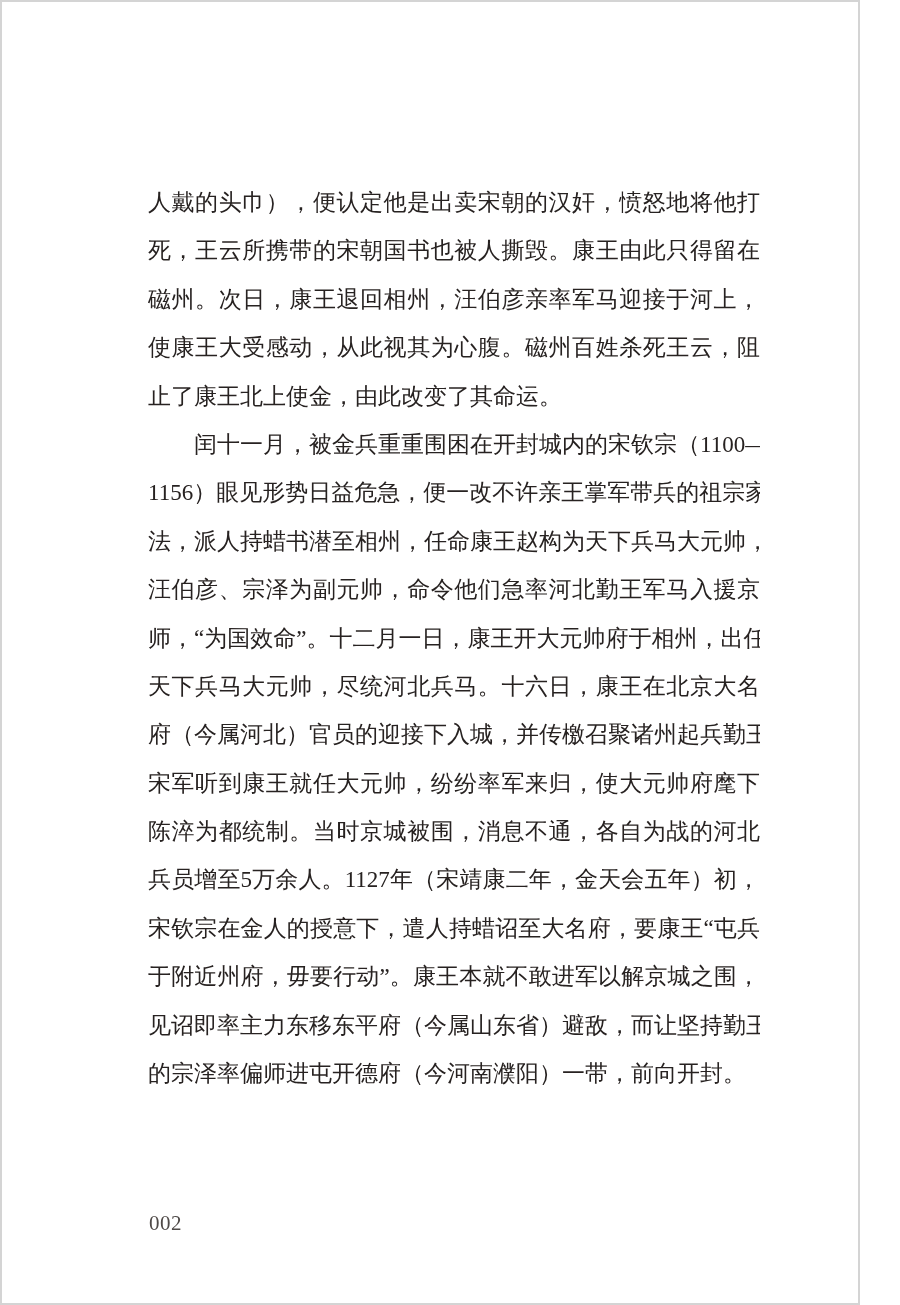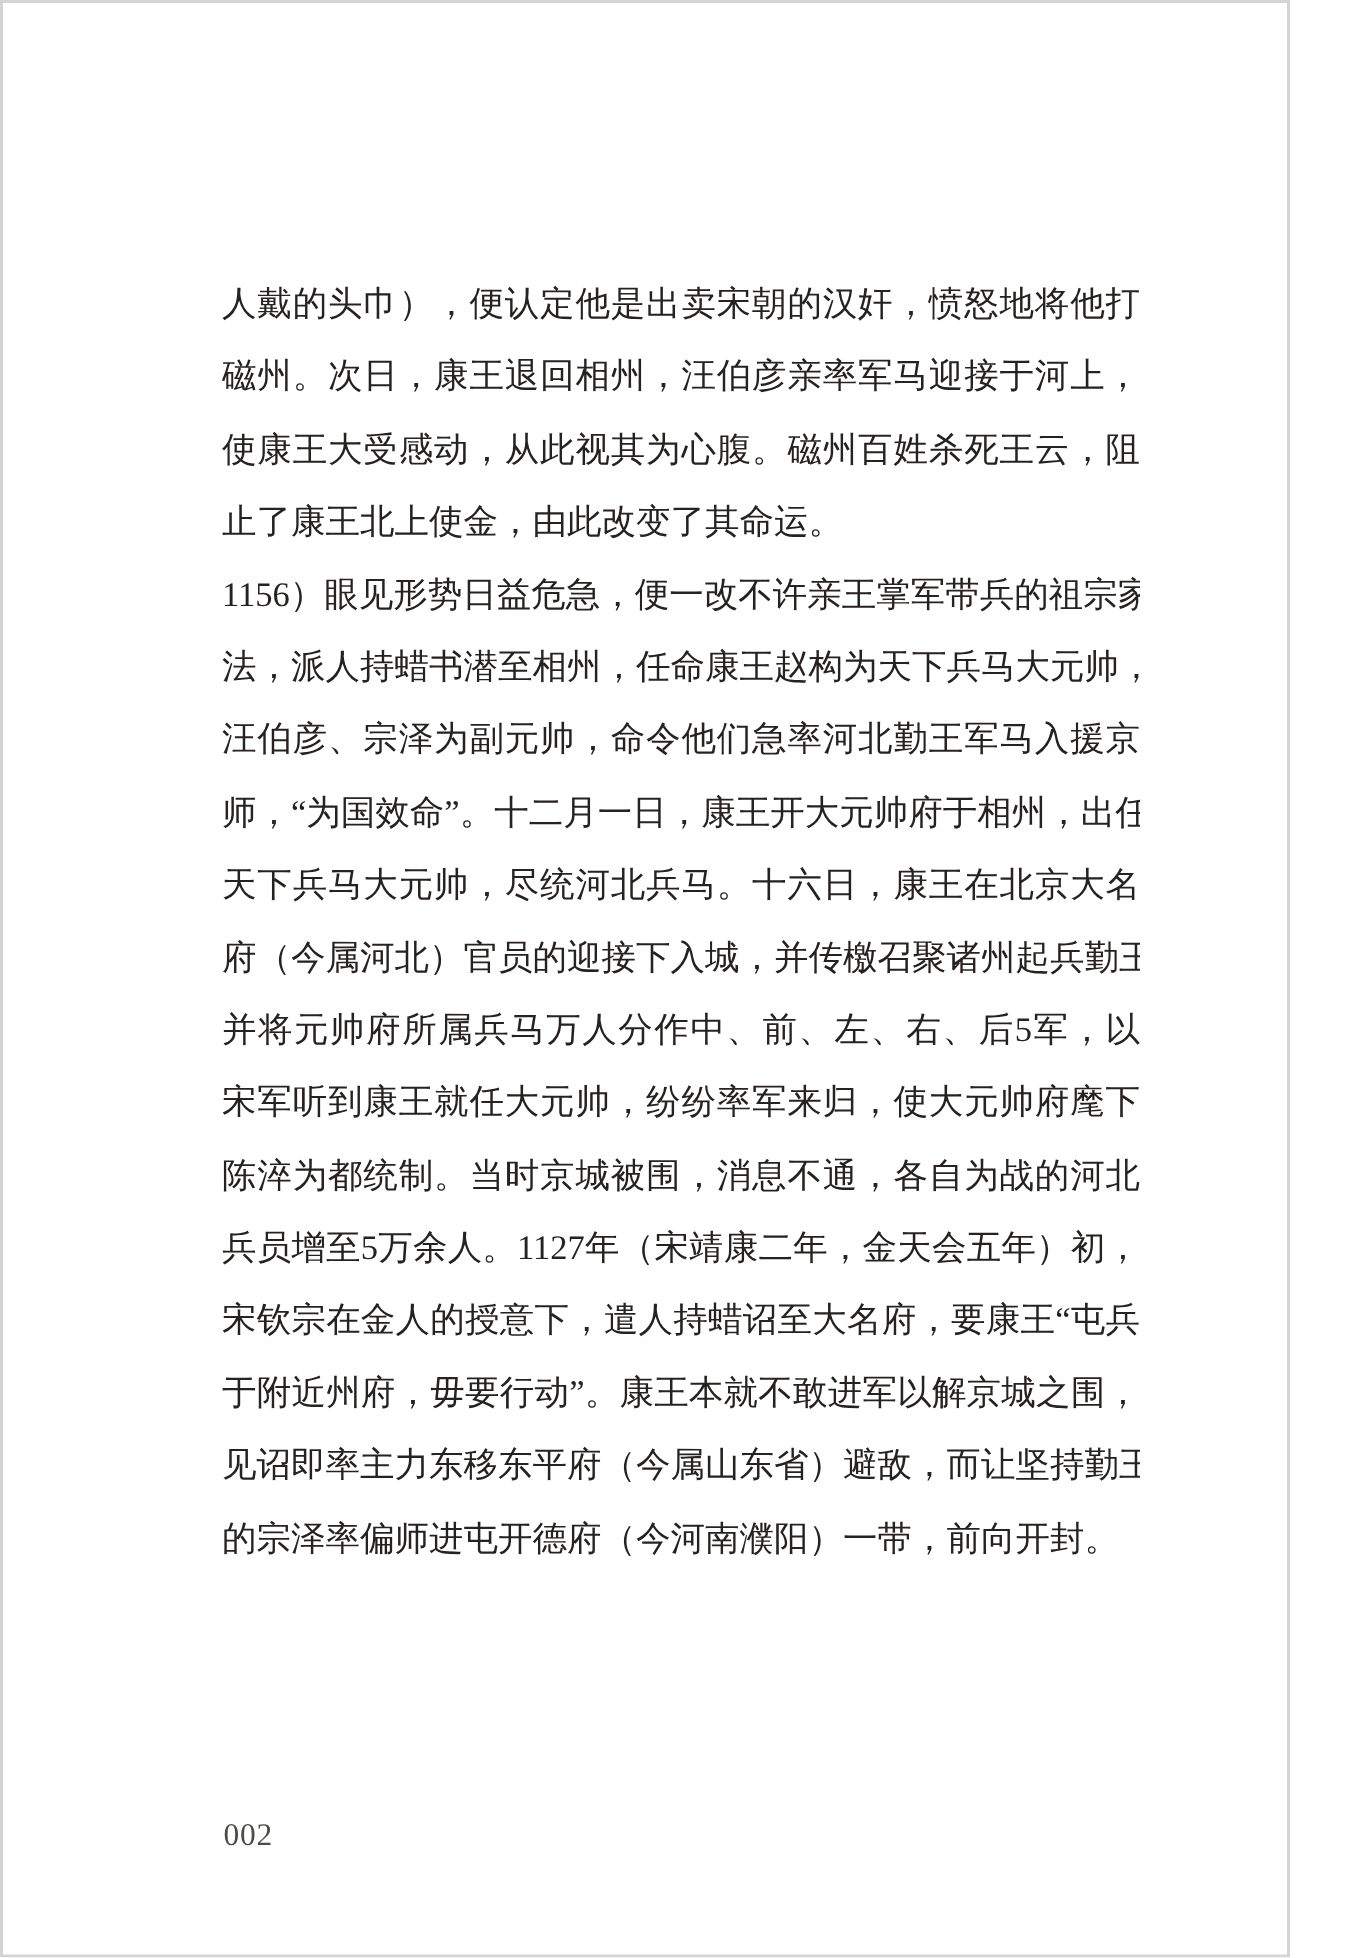--- a/index.html
+++ b/index.html
@@ -54,31 +54,32 @@
   }
 </style>
 </head>
 <body>
 
 <div class="page">
 
   <main class="text-block">
 
     <p class="line">人戴的头巾），便认定他是出卖宋朝的汉奸，愤怒地将他打</p>
+    <p class="line">死，王云所携带的宋朝国书也被人撕毁。康王由此只得留在</p>
     <p class="line">磁州。次日，康王退回相州，汪伯彦亲率军马迎接于河上，</p>
     <p class="line">使康王大受感动，从此视其为心腹。磁州百姓杀死王云，阻</p>
     <p class="line end">止了康王北上使金，由此改变了其命运。</p>
 
+    <p class="line indent">闰十一月，被金兵重重围困在开封城内的宋钦宗（1100—</p>
     <p class="line">1156）眼见形势日益危急，便一改不许亲王掌军带兵的祖宗家</p>
     <p class="line">法，派人持蜡书潜至相州，任命康王赵构为天下兵马大元帅，</p>
     <p class="line">汪伯彦、宗泽为副元帅，命令他们急率河北勤王军马入援京</p>
     <p class="line">师，“为国效命”。十二月一日，康王开大元帅府于相州，出任</p>
     <p class="line">天下兵马大元帅，尽统河北兵马。十六日，康王在北京大名</p>
     <p class="line">府（今属河北）官员的迎接下入城，并传檄召聚诸州起兵勤王，</p>
-    <p class="line">并将元帅府所属兵马万人分作中、前、左、右、后5军，以</p>
     <p class="line">宋军听到康王就任大元帅，纷纷率军来归，使大元帅府麾下</p>
     <p class="line">陈淬为都统制。当时京城被围，消息不通，各自为战的河北</p>
     <p class="line">兵员增至5万余人。1127年（宋靖康二年，金天会五年）初，</p>
     <p class="line">宋钦宗在金人的授意下，遣人持蜡诏至大名府，要康王“屯兵</p>
     <p class="line">于附近州府，毋要行动”。康王本就不敢进军以解京城之围，</p>
     <p class="line">见诏即率主力东移东平府（今属山东省）避敌，而让坚持勤王</p>
     <p class="line end">的宗泽率偏师进屯开德府（今河南濮阳）一带，前向开封。</p>
   </main>
 
   <footer class="page-footer">

